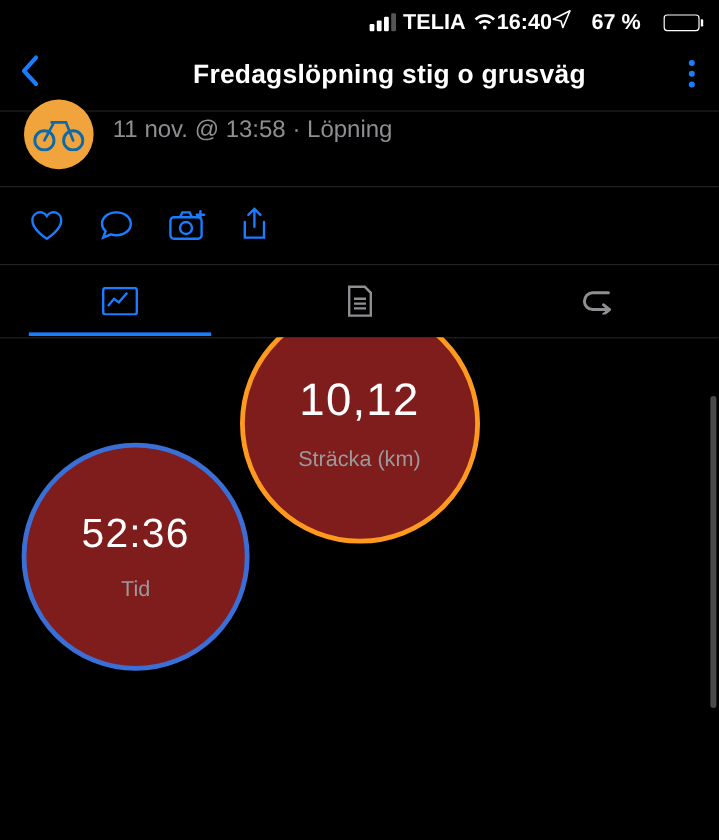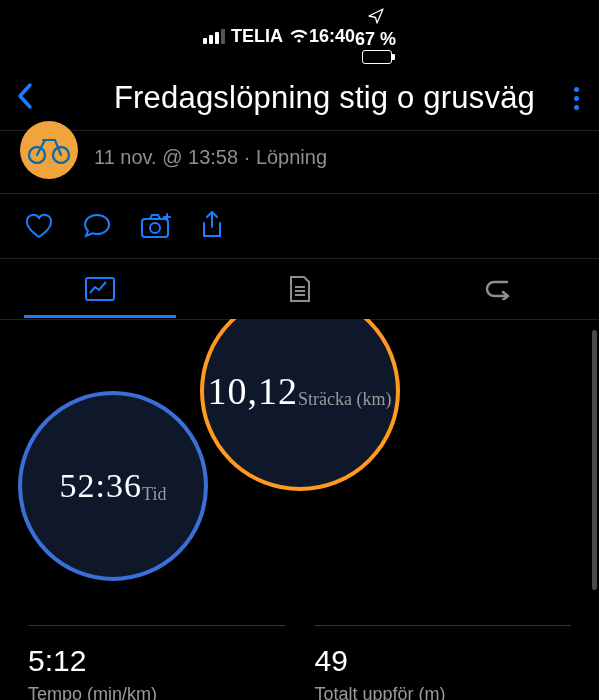--- a/index.html
+++ b/index.html
@@ -10,27 +10,27 @@
     color: #fff;
     font-family: -apple-system, "Helvetica Neue", Arial, sans-serif;
     overflow: hidden;
     position: relative;
   }
 
   
   .status-bar {
     display: flex;
     align-items: center;
-    justify-content: center;
+    justify-content: flex-end;
     padding: 8px 16px 4px;
     font-size: 18px;
     font-weight: 600;
   }
   .status-left { display:flex; align-items:center; gap:6px; }
-  .status-right { display:flex; align-items:center; gap:0;flex-direction:column; }
+  .status-right { display:flex; align-items:center; gap:17px; }
   .signal { display:flex; align-items:flex-end; gap:2px; }
   .signal span { width:4px; background:#fff; border-radius:1px; }
   .signal span:nth-child(1){height:6px}
   .signal span:nth-child(2){height:9px}
   .signal span:nth-child(3){height:12px}
   .signal span:nth-child(4){height:15px;background:#555}
   .wifi-icon svg { display:block; }
   .battery {
     width:30px;height:14px;border:1.5px solid #fff;border-radius:3px;
     position:relative;margin-left:2px;
@@ -40,27 +40,27 @@
     background:#fff;border-radius:0 1px 1px 0;
   }
   .battery-fill{height:100%;width:67%;background:#fff;border-radius:1px;}
 
   
   .nav-bar {
     display:flex;align-items:center;justify-content:space-between;
     padding: 12px 16px 14px;
   }
   .nav-back { color:#1a7cff; }
-  .nav-title { font-size:31px; font-weight:400; letter-spacing:0.2px;margin-left:45px;}
+  .nav-title { font-size:22px; font-weight:700; letter-spacing:0.2px;margin-left:45px;}
   .nav-menu { display:flex; flex-direction:column; gap:4px; align-items:center; padding:4px;}
   .nav-menu span{width:5px;height:5px;background:#1a7cff;border-radius:50%}
 
   
   .author-row {
-    display:flex;align-items:center;gap:16px;
+    display:flex;align-items:flex-start;gap:16px;
     padding: 0 20px 14px;
     border-top:1px solid #222;
     border-bottom:1px solid #222;
   }
   .avatar {
     width:58px;height:58px;border-radius:50%;
     background:#f2a43c;display:flex;align-items:center;justify-content:center;
     margin-top:-10px;
   }
   .avatar svg{display:block}
@@ -91,32 +91,32 @@
   }
   .tab svg{display:block}
 
   
   .main{position:relative;padding:0 0 10px;}
   .circles{
     position:relative;height:280px;
   }
   .circle{
     position:absolute;border-radius:50%;
-    background:#0f172a;
-    display:flex;align-items:center;justify-content:center;font-family:Liberation Serif, serif;
+    background:#7f1d1d;
+    display:flex;flex-direction:column;align-items:center;justify-content:center;
   }
   .circle .value{font-size:34px;font-weight:400;color:#fff;letter-spacing:1px}
   .circle .label{font-size:18px;color:#9a9a9e;margin-top:16px}
   .circle.center{
     width:200px;height:200px;left:50%;top:4px;transform:translateX(-50%);
     z-index:3;border:4px solid #ff9a1f;
   }
   .circle.center .value{font-size:38px}
   .circle.left{
-    width:190px;height:190px;left:18px;top:72px;z-index:2;
+    width:190px;height:190px;left:18px;top:88px;z-index:2;
     border:4px solid #3a6fd8;
   }
   .circle.right{
     width:190px;height:190px;right:18px;top:72px;z-index:2;
     border:4px solid #3cc94f;
   }
   .circle.center{clip-path:none}
   
   .circles{overflow:hidden;margin-top:-1px}
   .circle.center{top:-28px}
@@ -246,25 +246,15 @@
     <div class="circle left">
       <div class="value">52:36</div>
       <div class="label">Tid</div>
     </div>
     <div class="circle center">
       <div class="value">10,12</div>
       <div class="label">Sträcka (km)</div>
     </div>
   </div>
 
-  <div class="stats">
-    <div class="stat">
-      <div class="value">5:12</div>
-      <div class="label">Tempo (min/km)</div>
-    </div>
-    <div class="stat">
-      <div class="value">49</div>
-      <div class="label">Totalt uppför (m)</div>
-    </div>
-  </div>
 </div>
 
 <div class="scroll-indicator"></div>
 
 </body></html>

